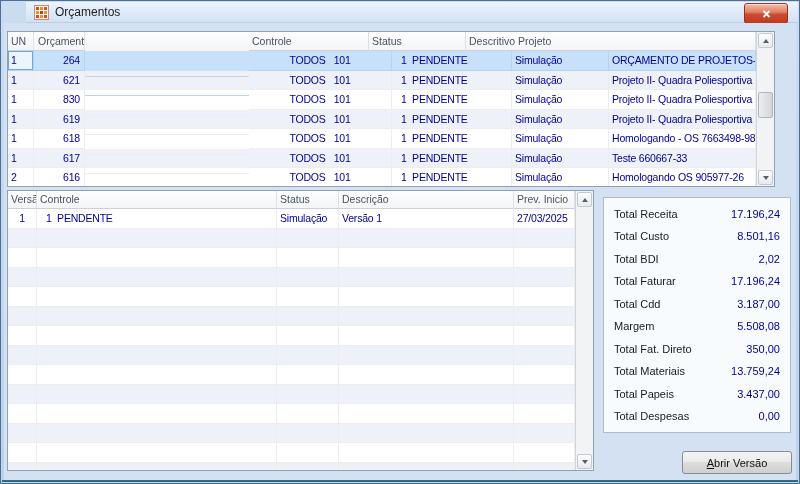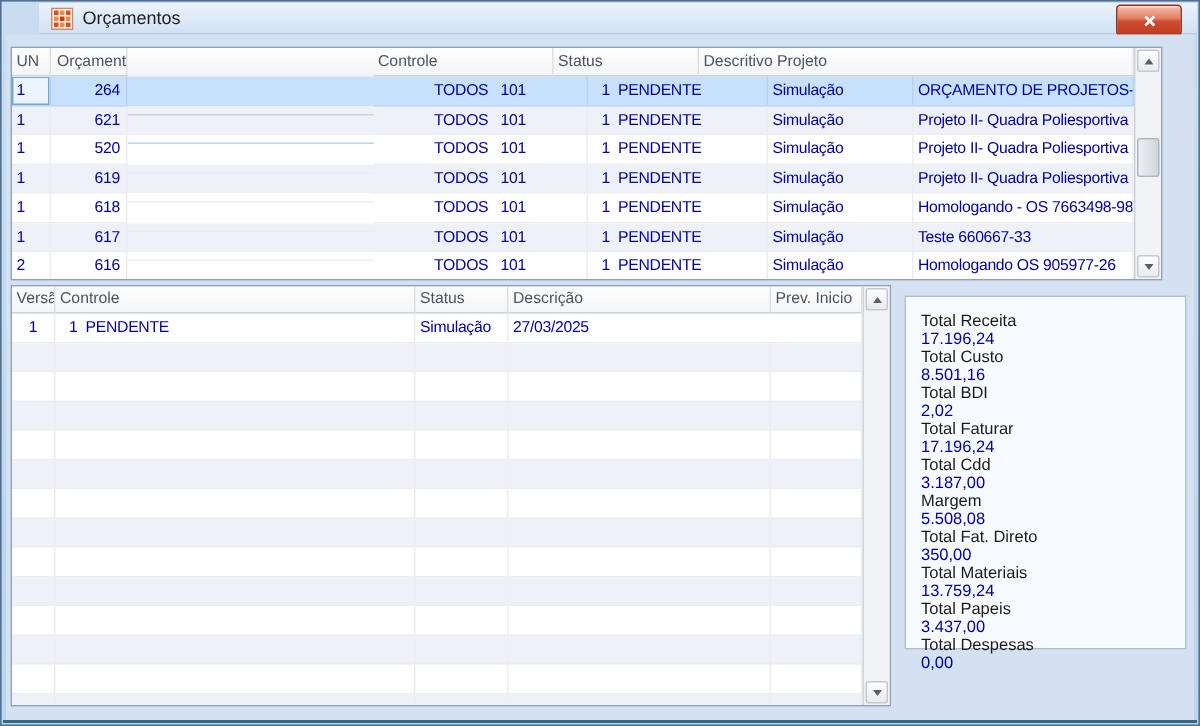--- a/index.html
+++ b/index.html
@@ -49,21 +49,21 @@
   .sb-btn.up{top:1px;}
   .sb-btn.down{bottom:1px;}
   .arr-up{width:0;height:0;border-left:3.5px solid transparent;border-right:3.5px solid transparent;border-bottom:4px solid #55606e;}
   .arr-down{width:0;height:0;border-left:3.5px solid transparent;border-right:3.5px solid transparent;border-top:4px solid #55606e;}
   .sb-thumb{position:absolute;left:1px;right:1px;top:60px;height:26px;
        background:linear-gradient(90deg,#eceef0,#d2d6db);border:1px solid #aeb5bd;border-radius:2px;box-sizing:border-box;}
 
   .totais{position:absolute;left:602px;top:196px;width:188px;height:236px;background:#f8fbfe;
        border:1px solid #aebccb;box-sizing:border-box;display:flex;flex-direction:column;
        justify-content:space-between;padding:10px 10px;}
-  .trow{display:flex;justify-content:space-between;font-size:11px;flex-direction:column;}
+  .trow{display:flex;justify-content:space-between;font-size:11px;}
   .tlabel{color:#1a1a1a;}
   .tvalue{color:#000096;}
 
   .btn{position:absolute;left:681px;top:450px;width:110px;height:23px;border:1px solid #898d90;border-radius:3px;
        background:linear-gradient(#f4f4f4 0%,#ebebeb 45%,#dddddd 50%,#cfcfcf 100%);
        font-size:11px;color:#111;display:flex;align-items:center;justify-content:center;box-sizing:border-box;cursor:default;}
   .accel{text-decoration:underline;}
 </style>
 </head>
 <body>
@@ -118,21 +118,21 @@
         <div class="cell t0">1</div>
         <div class="cell t1">621</div>
         <div class="cell t2">011138    CLIENTE GRAMADO 11432</div>
         <div class="cell t3">TODOS   101</div>
         <div class="cell t4">1  PENDENTE</div>
         <div class="cell t5">Simulação</div>
         <div class="cell t6">Projeto II- Quadra Poliesportiva</div>
       </div>
       <div class="row">
         <div class="cell t0">1</div>
-        <div class="cell t1">520</div>
+        <div class="cell t1">830</div>
         <div class="cell t2">011138    CLIENTE GRAMADO 11432</div>
         <div class="cell t3">TODOS   101</div>
         <div class="cell t4">1  PENDENTE</div>
         <div class="cell t5">Simulação</div>
         <div class="cell t6">Projeto II- Quadra Poliesportiva</div>
       </div>
       <div class="row alt">
         <div class="cell t0">1</div>
         <div class="cell t1">619</div>
         <div class="cell t2">011138    CLIENTE GRAMADO 11432</div>
@@ -186,20 +186,21 @@
         <div class="hcell v0" style="text-align:left;">Versão</div>
         <div class="hcell v1" style="padding-left:3px;">Controle</div>
         <div class="hcell v2">Status</div>
         <div class="hcell v3">Descrição</div>
         <div class="hcell v4">Prev. Inicio</div>
       </div>
       <div class="row">
         <div class="cell v0">1</div>
         <div class="cell v1">1  PENDENTE</div>
         <div class="cell v2">Simulação</div>
+        <div class="cell v3">Versão 1</div>
         <div class="cell v4">27/03/2025</div>
       </div>
       <div class="row alt">
           <div class="cell v0"></div>
           <div class="cell v1"></div>
           <div class="cell v2"></div>
           <div class="cell v3"></div>
           <div class="cell v4"></div>
         </div>
       <div class="row">
@@ -334,15 +335,18 @@
     <div class="trow">
         <span class="tlabel">Total Papeis</span>
         <span class="tvalue">3.437,00</span>
       </div>
     <div class="trow">
         <span class="tlabel">Total Despesas</span>
         <span class="tvalue">0,00</span>
       </div>
   </div>
 
+  <div class="btn">
+    <span><span class="accel">A</span><span>brir Versão</span></span>
+  </div>
 
   <div class="bottom-edge"></div>
 </div>
 
 </body></html>

